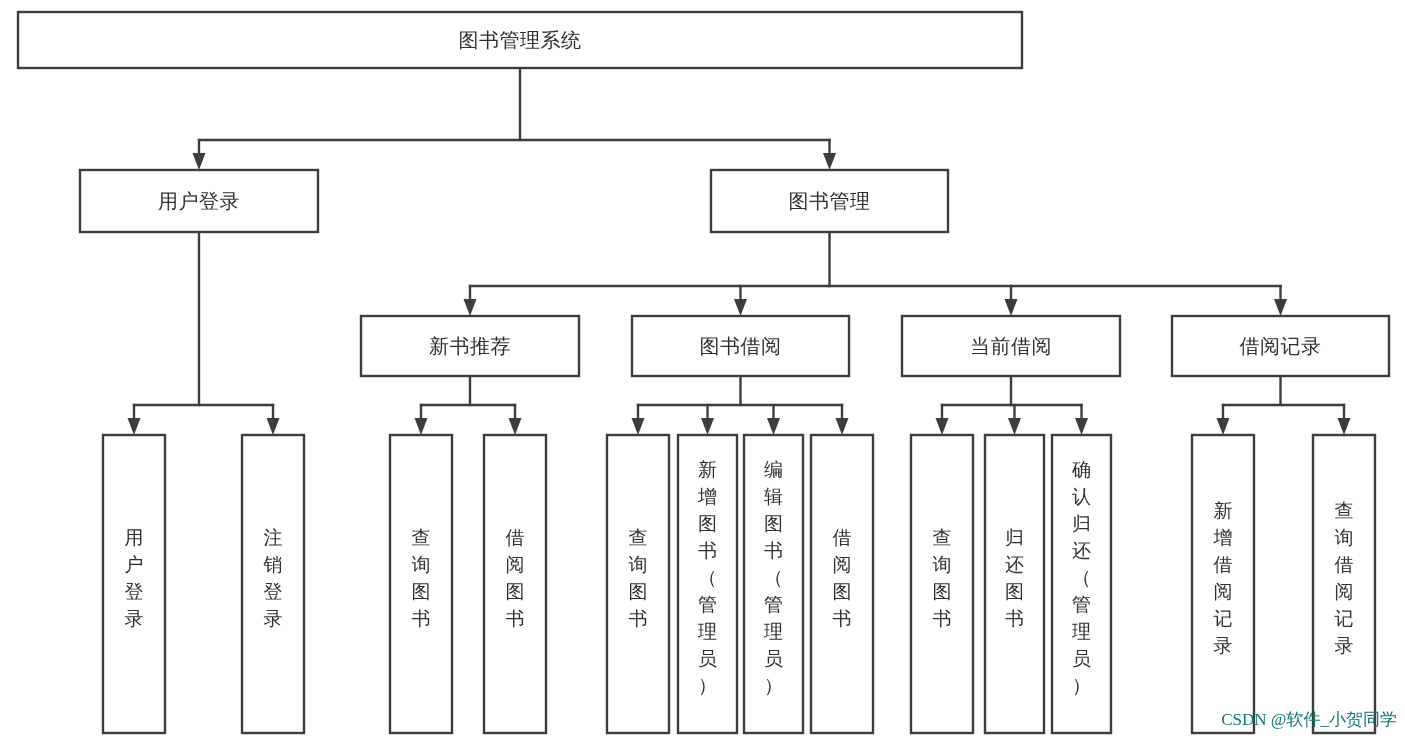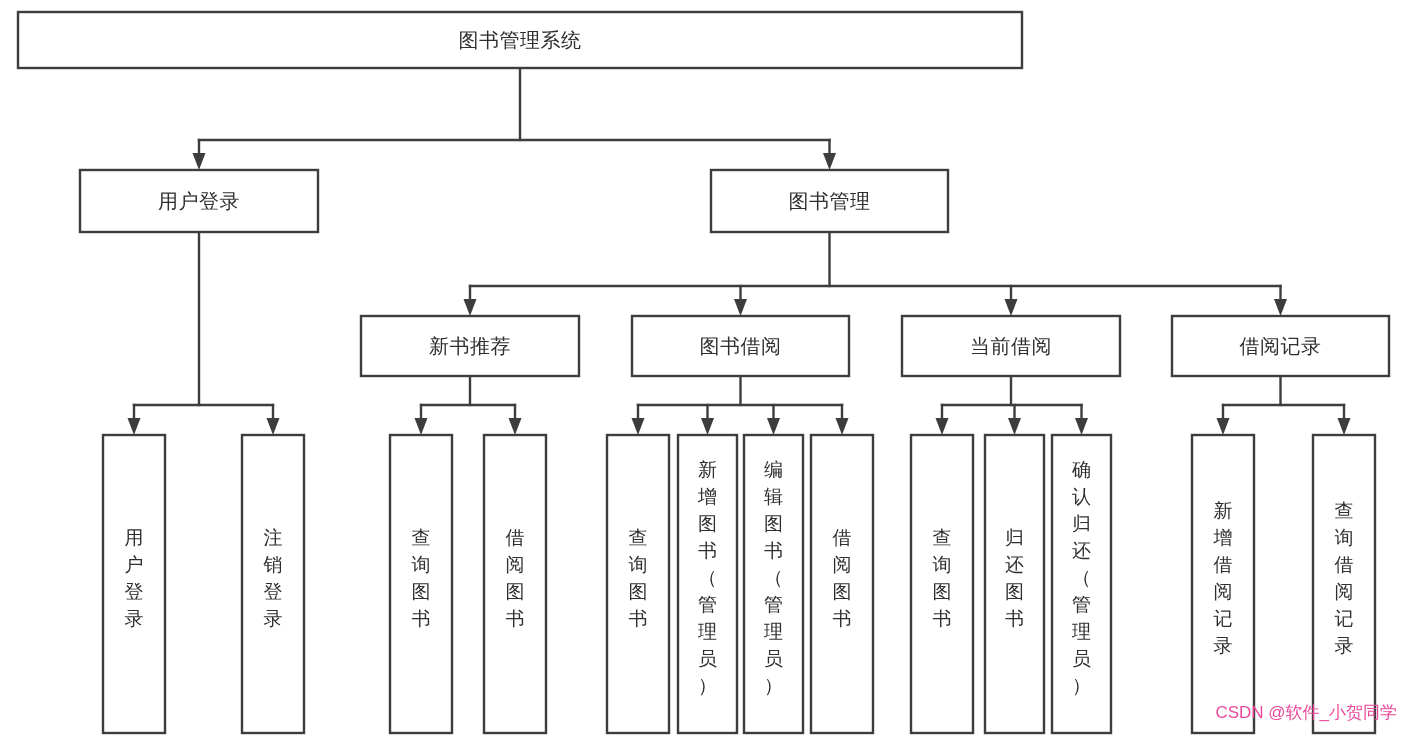--- a/index.html
+++ b/index.html
@@ -53,24 +53,24 @@
   }
   .node-label-v {
     font-family: "DejaVu Sans", "Liberation Sans", sans-serif;
     font-size: 19px;
     fill: #2f2f2f;
     text-anchor: middle;
   }
   .watermark-text {
     position: absolute;
     right: 8px;
-    bottom: 23px;
-    font-family: Liberation Sans, sans-serif;
+    bottom: 16px;
+    font-family: Liberation Serif, serif;
     font-size: 17px;
-    color: #ec4899;
+    color: #0f766e;
     white-space: nowrap;
     user-select: none;
   }
 </style>
 </head>
 <body>
 
 <div id="diagram-root">
   <svg id="chart-svg" viewBox="0 0 1405 747">
     <g id="edges-layer">

